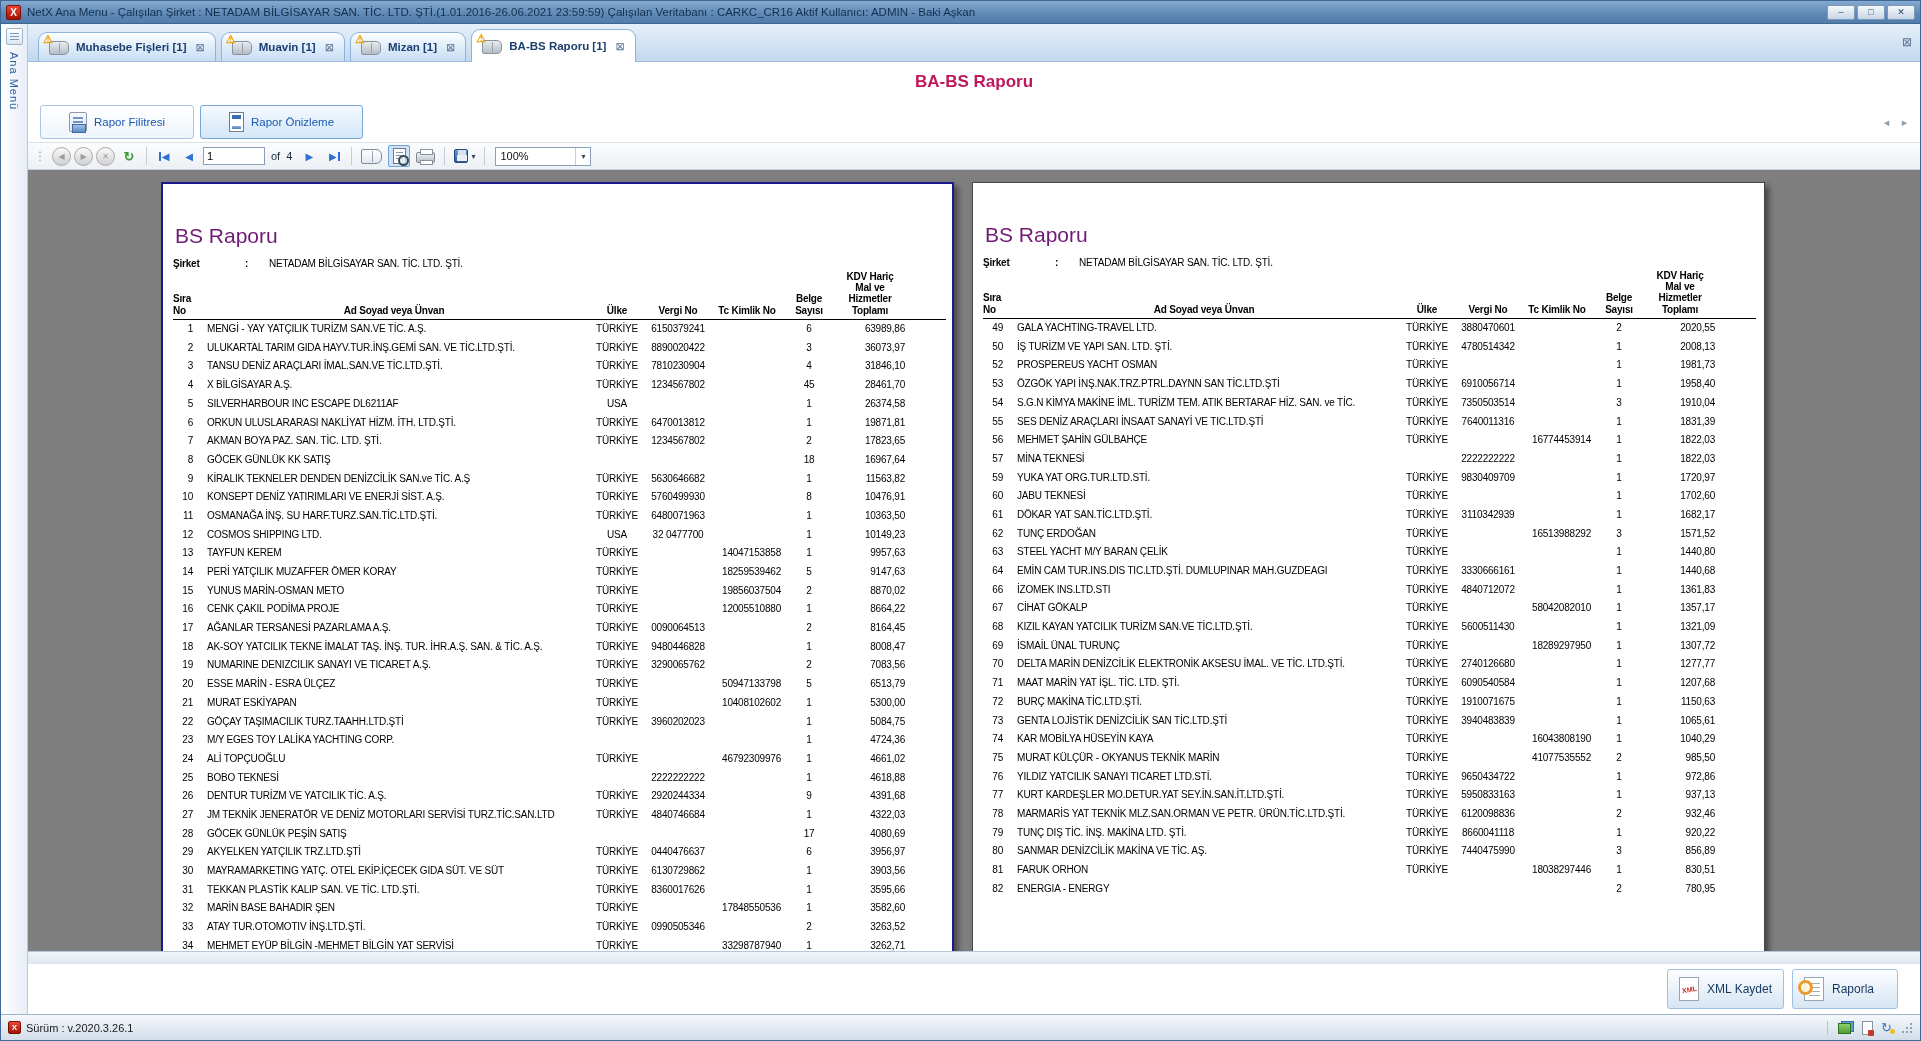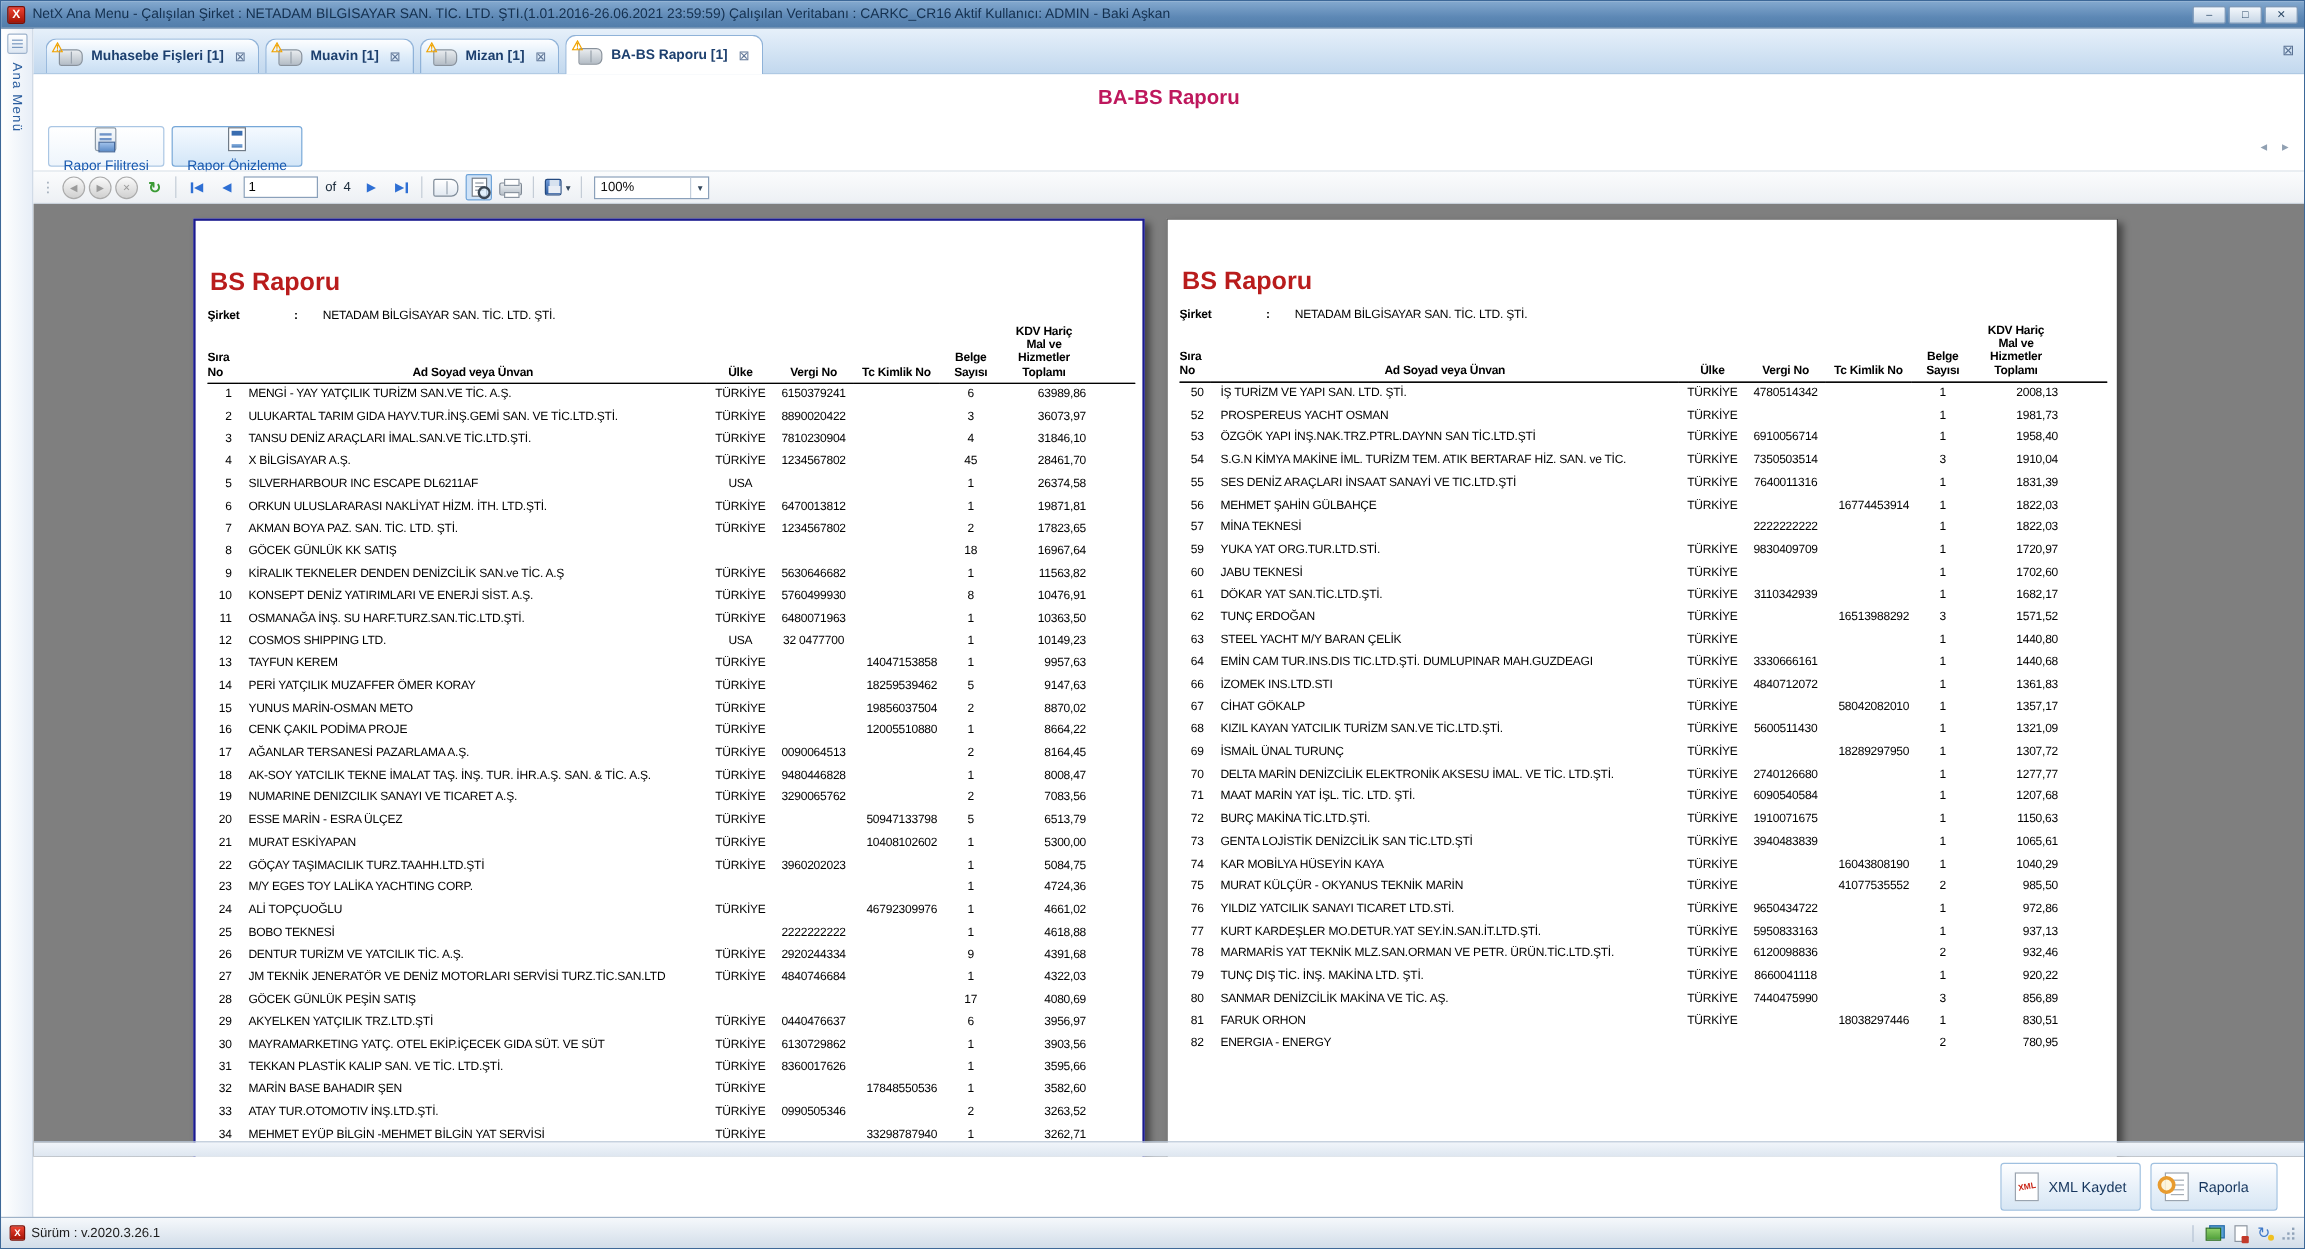--- a/index.html
+++ b/index.html
@@ -33,21 +33,21 @@
   .tab-warn { position:absolute; left:-4px; top:-7px; color:#f0a300; font-size:11px; }
   .tab-close { font-size:11px; color:#5f7596; font-weight:normal; margin-left:2px; }
   .tabstrip-close { margin-left:auto; align-self:center; margin-bottom:6px; color:#5a7294; font-size:12px; }
 
   
   .heading-row { height:40px; flex:none; display:flex; align-items:center; justify-content:center; background:#fff; }
   .heading { font-size:17px; font-weight:bold; color:#be185d; }
 
   
   .subtab-row { height:40px; flex:none; display:flex; align-items:center; gap:6px; background:#fff; padding:0 8px 0 12px; }
-  .subtab { height:34px; display:flex; align-items:center; gap:7px; padding:0 12px; border:1px solid #aac6e4; border-radius:3px; background:linear-gradient(#ffffff,#eef5fc); font-size:11.5px; color:#1a5ab0; white-space:nowrap;flex-direction:column; }
+  .subtab { height:34px; display:flex; align-items:center; gap:7px; padding:0 28px; border:1px solid #aac6e4; border-radius:3px; background:linear-gradient(#ffffff,#eef5fc); font-size:11.5px; color:#1a5ab0; white-space:nowrap; }
   .subtab.active { border-color:#76a7d8; background:linear-gradient(#f5faff,#d3e6f8); }
   .ic-form { width:18px; height:20px; background:linear-gradient(#f7fafc,#dfe7f0); border:1px solid #8c9aa8; border-radius:2px; position:relative; flex:none; }
   .ic-form::before { content:""; position:absolute; left:3px; top:4px; right:3px; height:2px; background:#6f94c8; box-shadow:0 4px 0 #6f94c8, 0 8px 0 #6f94c8; }
   .ic-form::after { content:""; position:absolute; left:2px; bottom:-2px; width:12px; height:7px; background:linear-gradient(#9fc0ea,#5d8cc8); border:1px solid #46699c; }
   .ic-prevdoc { width:15px; height:20px; background:#fff; border:1px solid #6f7b88; position:relative; flex:none; }
   .ic-prevdoc::before { content:""; position:absolute; left:2px; top:2px; right:2px; height:4px; background:#3a6db0; }
   .ic-prevdoc::after { content:""; position:absolute; left:2px; bottom:2px; right:2px; height:3px; background:linear-gradient(#8fb4e0,#4a7cb8); }
   .subtab-nav { margin-left:auto; display:flex; gap:3px; }
   .subtab-nav span { width:15px; height:15px; display:flex; align-items:center; justify-content:center; color:#90a0b2; font-size:11px; }
 
@@ -79,21 +79,21 @@
   .zoom-value { flex:1; font-size:11px; padding-left:4px; color:#111; }
   .zoom-arrow { width:15px; height:100%; border-left:1px solid #c3cedb; display:flex; align-items:center; justify-content:center; font-size:8px; color:#33475c; }
 
   
   .preview { flex:1; min-height:0; background:#7f7f7f; overflow:hidden; position:relative; display:flex; align-items:flex-start; gap:18px; padding:12px 0 0 133px; }
   .page { width:793px; height:1150px; flex:none; background:#fff; box-shadow:4px 4px 6px rgba(0,0,0,.45); padding:40px 10px 0 10px; }
   .page.focused { border:2px solid #1b1b8e; }
   .page.plain { border:1px solid #474747; }
   .pv-scroll { position:absolute; left:0; right:0; bottom:0; height:13px; background:linear-gradient(#f1f5fa,#dde6f0); border-top:1px solid #b9c6d6; }
 
-  .rpt-title { font-size:21px; font-weight:700; color:#b91c1c; margin:0 0 10px 2px; letter-spacing:0; }
+  .rpt-title { font-size:21px; font-weight:400; color:#701a75; margin:0 0 10px 2px; letter-spacing:0; }
   .rpt-company { display:flex; font-size:10px; letter-spacing:-0.2px; margin-bottom:0; }
   .rc-label { font-weight:bold; width:72px; }
   .rc-colon { font-weight:bold; width:24px; }
   .rpt { width:100%; border-collapse:collapse; table-layout:fixed; font-size:10px; color:#000; letter-spacing:-0.2px; }
   .rpt th { font-weight:bold; vertical-align:bottom; padding:2px 0 3px 0; white-space:pre-line; line-height:1.12; border-bottom:1px solid #000; }
   .rpt td { height:18.7px; padding:0; white-space:nowrap; overflow:hidden; }
   col.w-no{width:26px} col.w-name{width:390px} col.w-country{width:56px} col.w-vergi{width:66px} col.w-tc{width:72px} col.w-belge{width:52px} col.w-total{width:70px} col.w-sp{width:41px}
   th.c-no{text-align:left} td.c-no{text-align:right;padding-right:6px}
   th.c-name{text-align:center} td.c-name{text-align:left;padding-left:8px}
   .c-country{text-align:center}
@@ -662,20 +662,30 @@
 Sayısı</th>
                 <th class="c-total">KDV Hariç
 Mal ve
 Hizmetler
 Toplamı</th>
                 <th class="c-sp"></th>
               </tr>
             </thead>
             <tbody>
                 <tr>
+                  <td class="c-no">49</td>
+                  <td class="c-name">GALA YACHTING-TRAVEL LTD.</td>
+                  <td class="c-country">TÜRKİYE</td>
+                  <td class="c-vergi">3880470601</td>
+                  <td class="c-tc"></td>
+                  <td class="c-belge">2</td>
+                  <td class="c-total">2020,55</td>
+                  <td class="c-sp"></td>
+                </tr>
+                <tr>
                   <td class="c-no">50</td>
                   <td class="c-name">İŞ TURİZM VE YAPI SAN. LTD. ŞTİ.</td>
                   <td class="c-country">TÜRKİYE</td>
                   <td class="c-vergi">4780514342</td>
                   <td class="c-tc"></td>
                   <td class="c-belge">1</td>
                   <td class="c-total">2008,13</td>
                   <td class="c-sp"></td>
                 </tr>
                 <tr>

